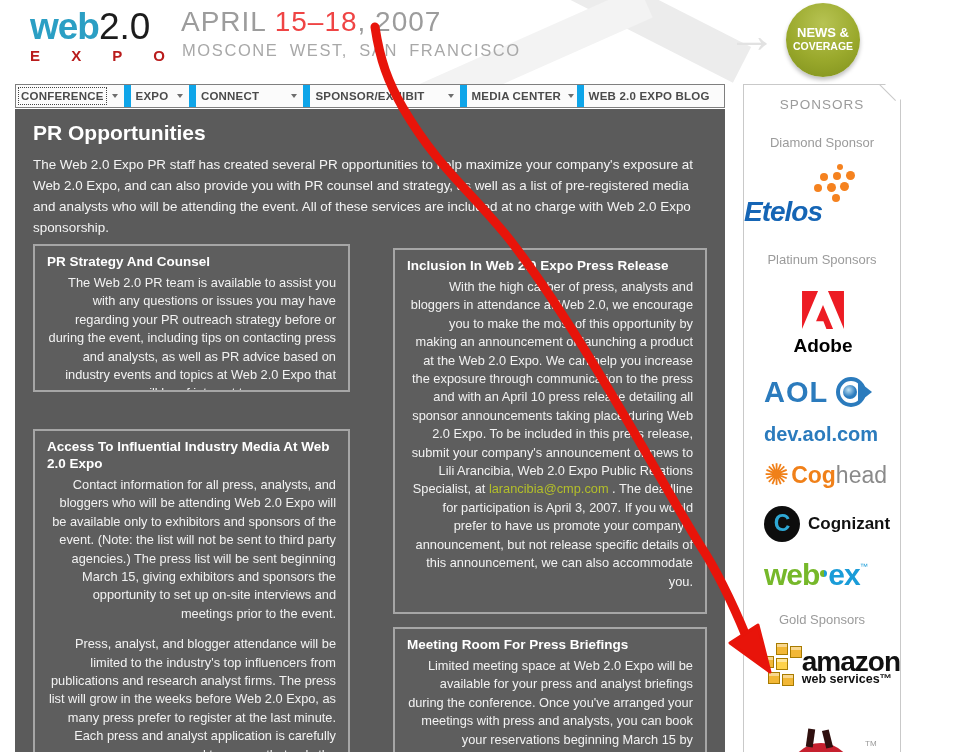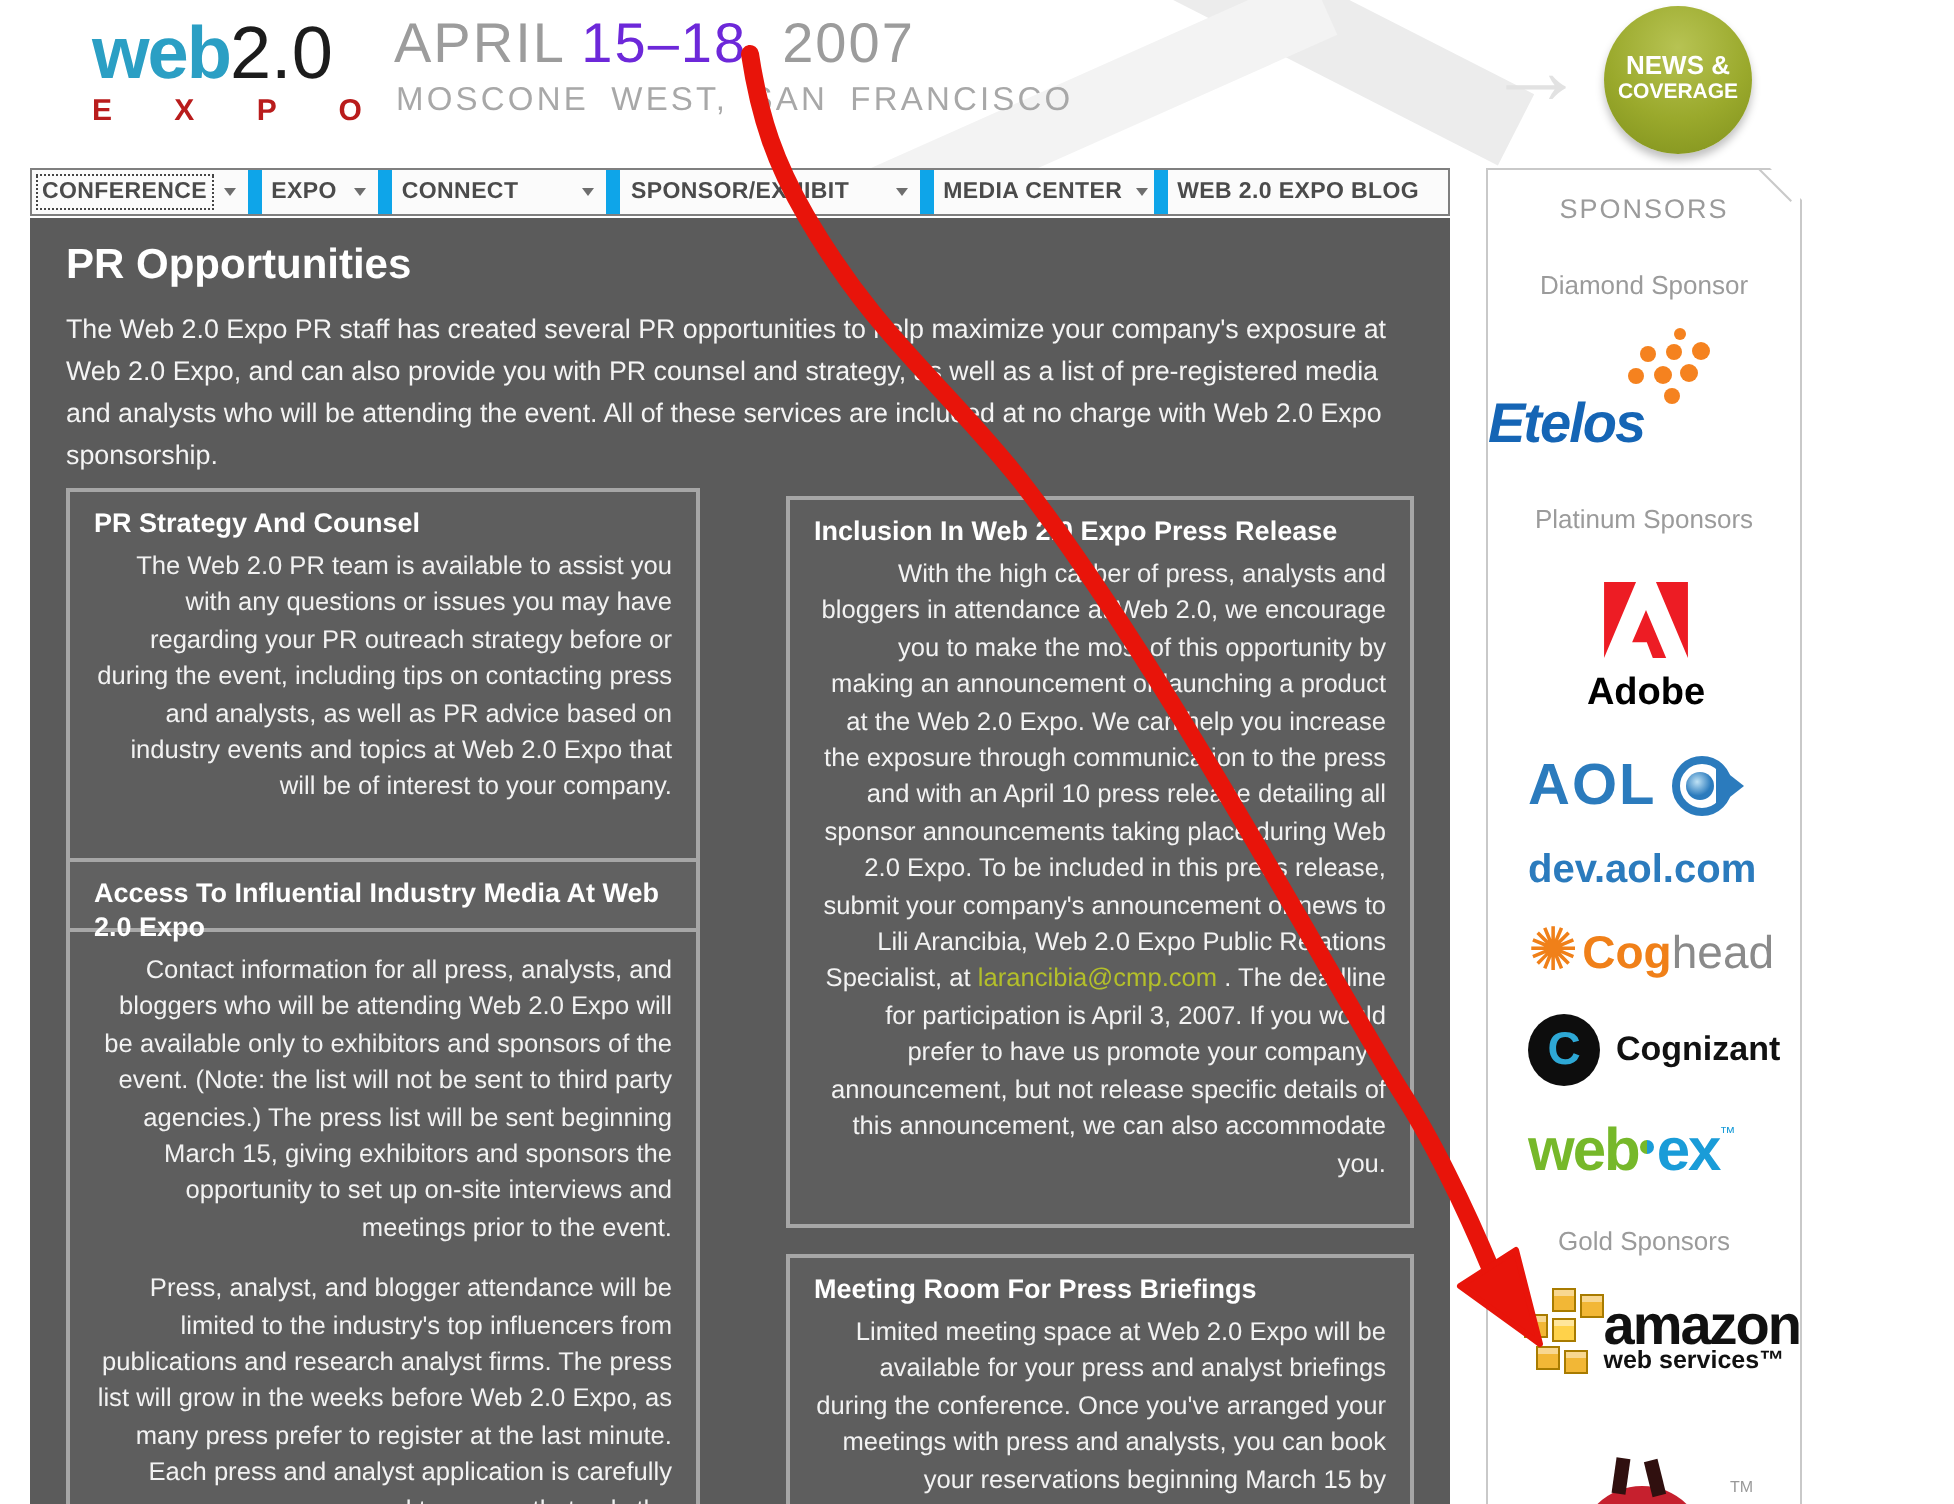--- a/index.html
+++ b/index.html
@@ -1,30 +1,30 @@
 <!DOCTYPE html>
 <html><head>
 <meta charset="utf-8">
 <style>
   * { margin:0; padding:0; box-sizing:border-box; }
   html,body { width:977px; height:752px; overflow:hidden; background:#fff;
               font-family:"Liberation Sans", sans-serif; position:relative; }
 
   
-  #header { position:absolute; left:16px; top:0; width:910px; height:84px; background:#fff; overflow:hidden; }
+  #header { position:absolute; left:0; top:0; width:910px; height:84px; background:#fff; overflow:hidden; }
   .ribbon1 { position:absolute; left:430px; top:-30px; width:330px; height:40px;
              background:#ececec; transform:rotate(27deg); }
   .ribbon2 { position:absolute; left:330px; top:52px; width:330px; height:34px;
              background:#f3f3f3; transform:rotate(-24deg); }
   #logo { position:absolute; left:30px; top:8px; line-height:1; cursor:pointer; }
   .logo-web { font-weight:bold; font-size:37px; color:#2b9fc4; letter-spacing:-1px; }
   .logo-20  { font-size:37px; color:#1c1c1c; font-weight:normal; }
   .logo-expo{ font-weight:bold; font-size:15px; color:#b91c1c; letter-spacing:13.5px; margin-top:3px; }
   #dateline { position:absolute; left:181px; top:6px; font-size:28px; color:#9c9c9c; letter-spacing:1px; }
-  .date-range { color:#6d28d9; }
+  .date-range { color:#ef4444; }
   #venue { position:absolute; left:182px; top:41px; font-size:16.5px; color:#a8a8a8;
            letter-spacing:1.6px; word-spacing:5px; }
   #news-arrow { position:absolute; left:727px; top:6px; font-size:50px; color:#e2e2e2; font-weight:bold; }
   #news-badge { position:absolute; left:786px; top:3px; width:74px; height:74px; border-radius:50%;
      background:radial-gradient(circle at 50% 28%, #b7c353 0%, #9aa92c 55%, #7f901c 100%);
      color:#fff; text-align:center; cursor:pointer;
      box-shadow:0 3px 4px rgba(0,0,0,0.25); }
   .nb1 { font-size:13px; font-weight:bold; margin-top:22px; }
   .nb2 { font-size:10.5px; font-weight:bold; }
 
@@ -41,21 +41,21 @@
 
   
   #main { position:absolute; left:15px; top:109px; width:710px; height:643px;
           background:#5b5b5b; overflow:hidden; color:#f2f2f2; }
   #page-title { font-size:21px; font-weight:bold; color:#fff; padding:12px 0 0 18px; }
   #intro { width:682px; margin:9px 0 0 18px; font-size:13.4px; line-height:21px; color:#f4f4f4; }
   .pbox { position:absolute; border:2px solid #a6a6a6; padding:5px 12px 6px;
           background:rgba(255,255,255,0.02); overflow:hidden; }
   .pbox h2 { font-size:13.5px; font-weight:bold; color:#fff; margin:2px 0 4px; line-height:17px; }
   .pbox p  { font-size:12.8px; line-height:18.4px; color:#f2f2f2; margin-bottom:12px;text-align:right; }
-  #box-l1 { left:18px;  top:135px; width:317px; height:222px; }
+  #box-l1 { left:18px;  top:135px; width:317px; height:148px; }
   #box-l2 { left:18px;  top:320px; width:317px; height:460px; }
   #box-r1 { left:378px; top:139px; width:314px; height:366px; }
   #box-r2 { left:378px; top:518px; width:314px; height:240px; }
   .email-link { color:#b3bf2a; text-decoration:none; cursor:pointer; }
 
   
   #sidebar { position:absolute; left:743px; top:84px; width:158px; height:700px;
      background:#fff; border:1px solid #c9c9c9;
      clip-path:polygon(0 0, 142px 0, 158px 16px, 158px 100%, 0 100%); }
   .notch-line { position:absolute; top:7px; right:1px; width:23px; height:1px;

